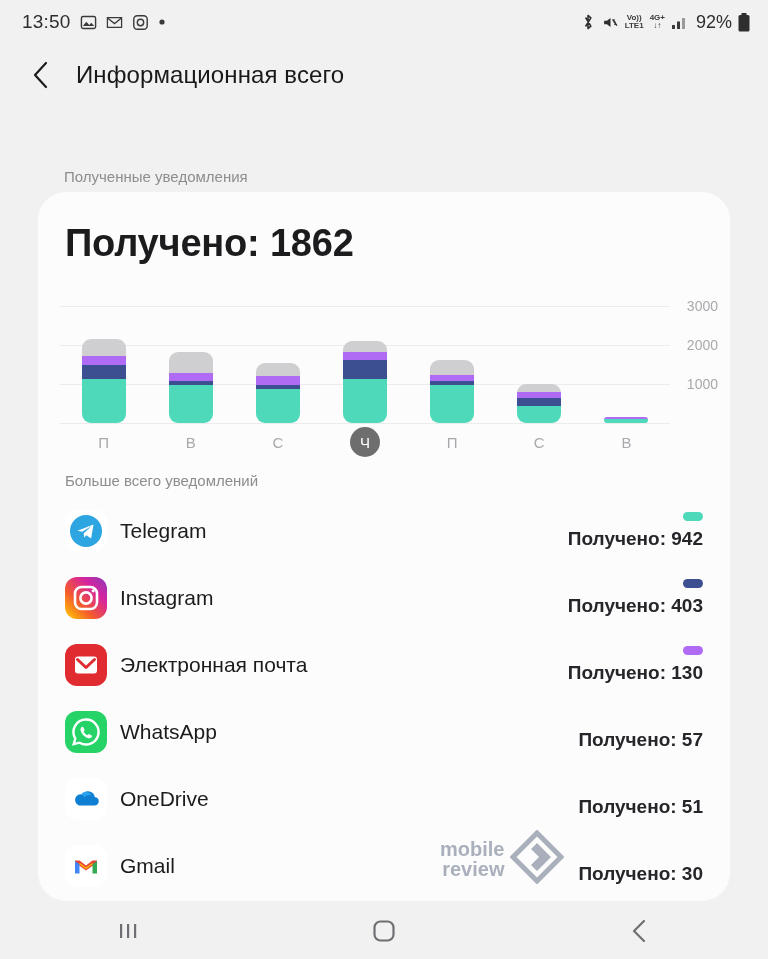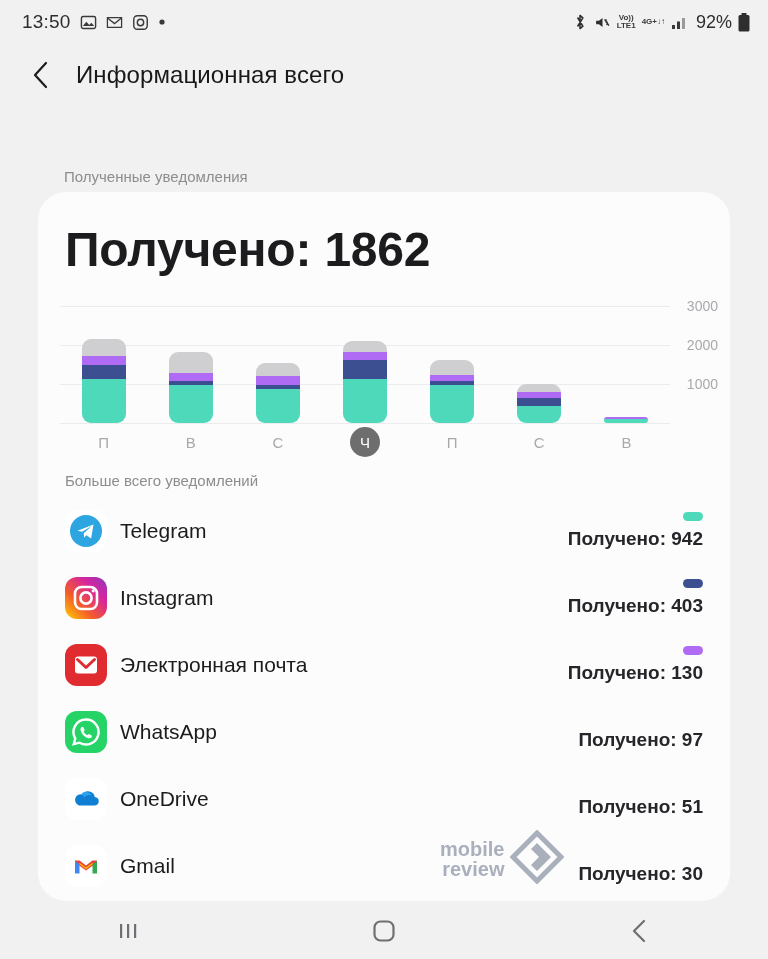--- a/index.html
+++ b/index.html
@@ -55,21 +55,21 @@
     display: flex;
     flex-direction: column;
     align-items: center;
     line-height: 1;
     font-size: 8px;
     font-weight: bold;
     color: #3a3a3a;
   }
   .net-stack {
     display: flex;
-    flex-direction: row;
+    flex-direction: column;
     align-items: center;
     line-height: 1;
     font-size: 8px;
     font-weight: bold;
     color: #3a3a3a;
   }
 
   
   .appbar {
     position: absolute;
@@ -125,21 +125,21 @@
     position: absolute;
     top: 192px; left: 38px;
     width: 692px; height: 709px;
     background: #fcfcfc;
     border-radius: 28px;
   }
 
   .card-title {
     position: absolute;
     top: 30px; left: 27px;
-    font-size: 48px;
+    font-size: 38px;
     font-weight: bold;
     color: #1c1c1e;
     letter-spacing: -.2px;
   }
 
   
   .chart {
     position: absolute;
     top: 102px; left: 0;
     width: 692px; height: 152px;
@@ -499,21 +499,21 @@
           <div class="app-icon-wrap">
             <svg width="42" height="42" viewBox="0 0 42 42">
               <rect width="42" height="42" rx="12" fill="#25d366"></rect>
               <path d="M21 8.5a12.5 12.5 0 0 0-10.7 19l-1.6 5.7 5.9-1.5A12.5 12.5 0 1 0 21 8.5z" fill="none" stroke="#ffffff" stroke-width="2.4"></path>
               <path d="M17 16c.6-.3 1.2-.2 1.5.5l1 2c.2.5.1.9-.3 1.3l-.6.6c.8 1.7 2.1 3 3.8 3.8l.6-.6c.4-.4.8-.5 1.3-.3l2 1c.7.3.8.9.5 1.5-.6 1.2-2 1.8-3.4 1.4-3.6-1-6.8-4.2-7.8-7.8-.4-1.4.2-2.8 1.4-3.4z" fill="#ffffff"></path>
             </svg>
           </div>
           <div class="app-name">WhatsApp</div>
           <div class="app-right">
             <div class="app-dot hidden" style="background: rgb(207, 207, 209);"></div>
-            <div class="app-count">Получено: 97</div>
+            <div class="app-count">Получено: 57</div>
           </div>
         </div>
         <div class="app-row">
           <div class="app-icon-wrap">
             <svg width="42" height="42" viewBox="0 0 42 42">
               <rect width="42" height="42" rx="12" fill="#ffffff"></rect>
               <path d="M14 27.5h15.2a4.3 4.3 0 0 0 .5-8.6 6.6 6.6 0 0 0-12.1-2.4A4.8 4.8 0 0 0 14 27.5z" fill="#0f7fd4"></path>
               <path d="M19 19.5c2-2.4 5.3-3.2 8-1.9a6.6 6.6 0 0 0-10.4-2.1 4.8 4.8 0 0 1 2.4 4z" fill="#2ba3ef"></path>
             </svg>
           </div>

